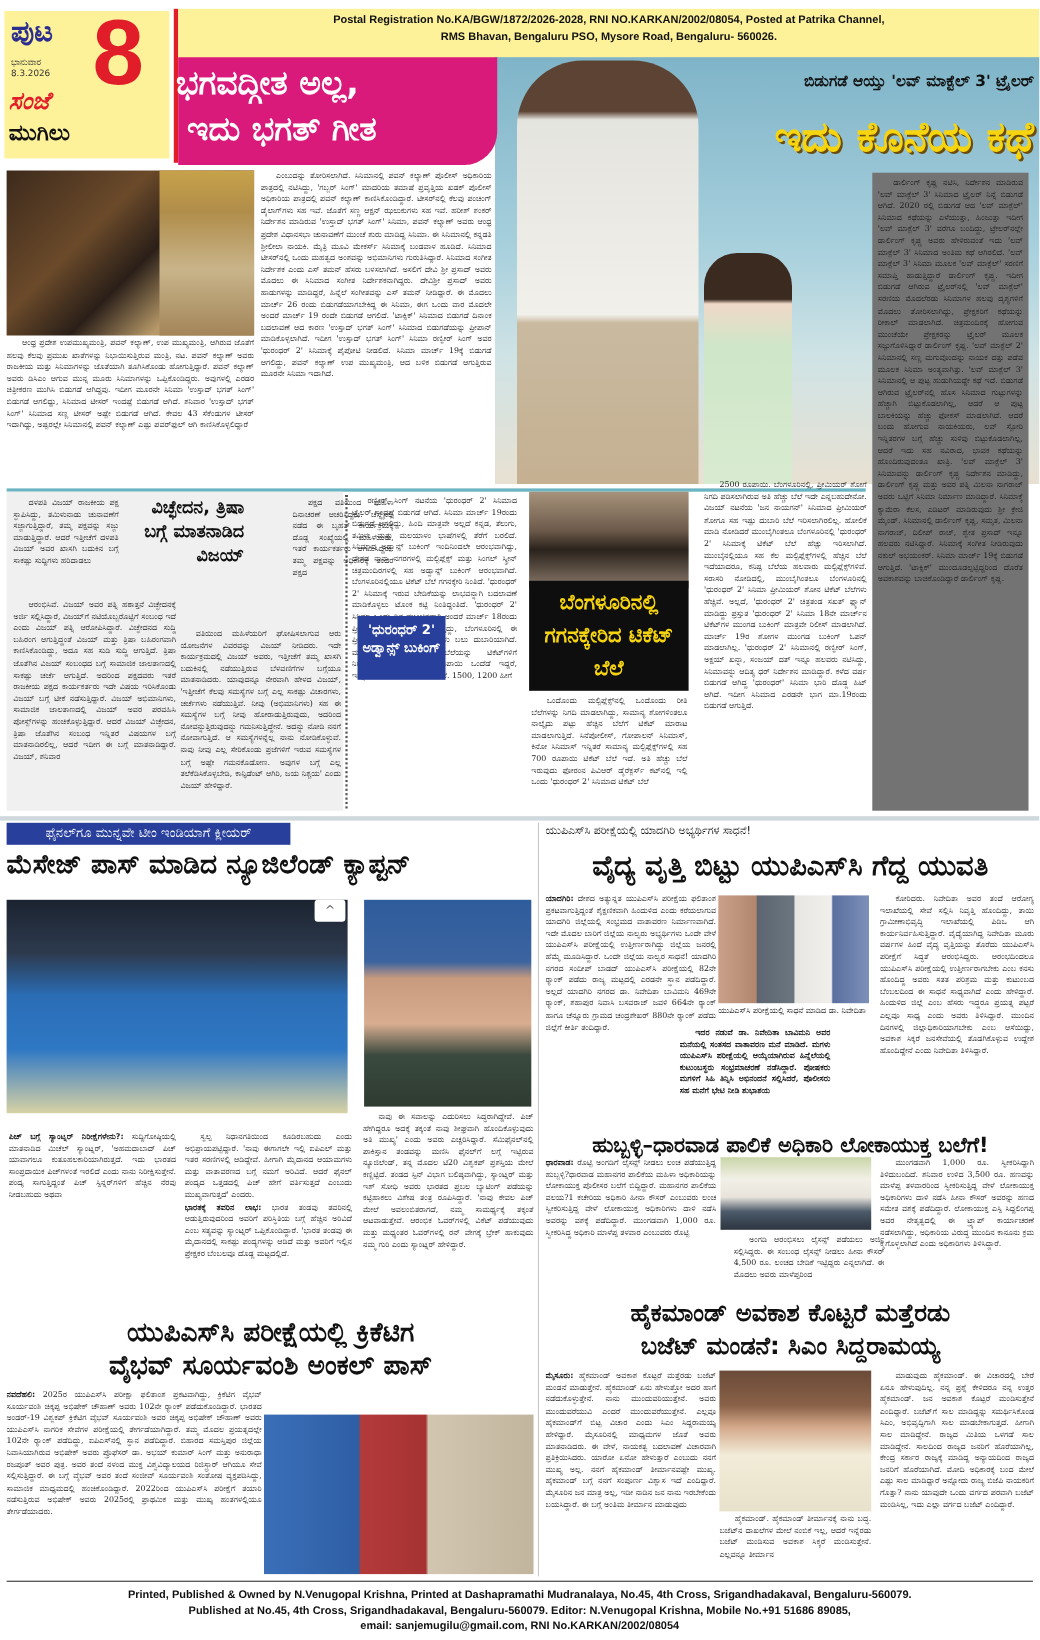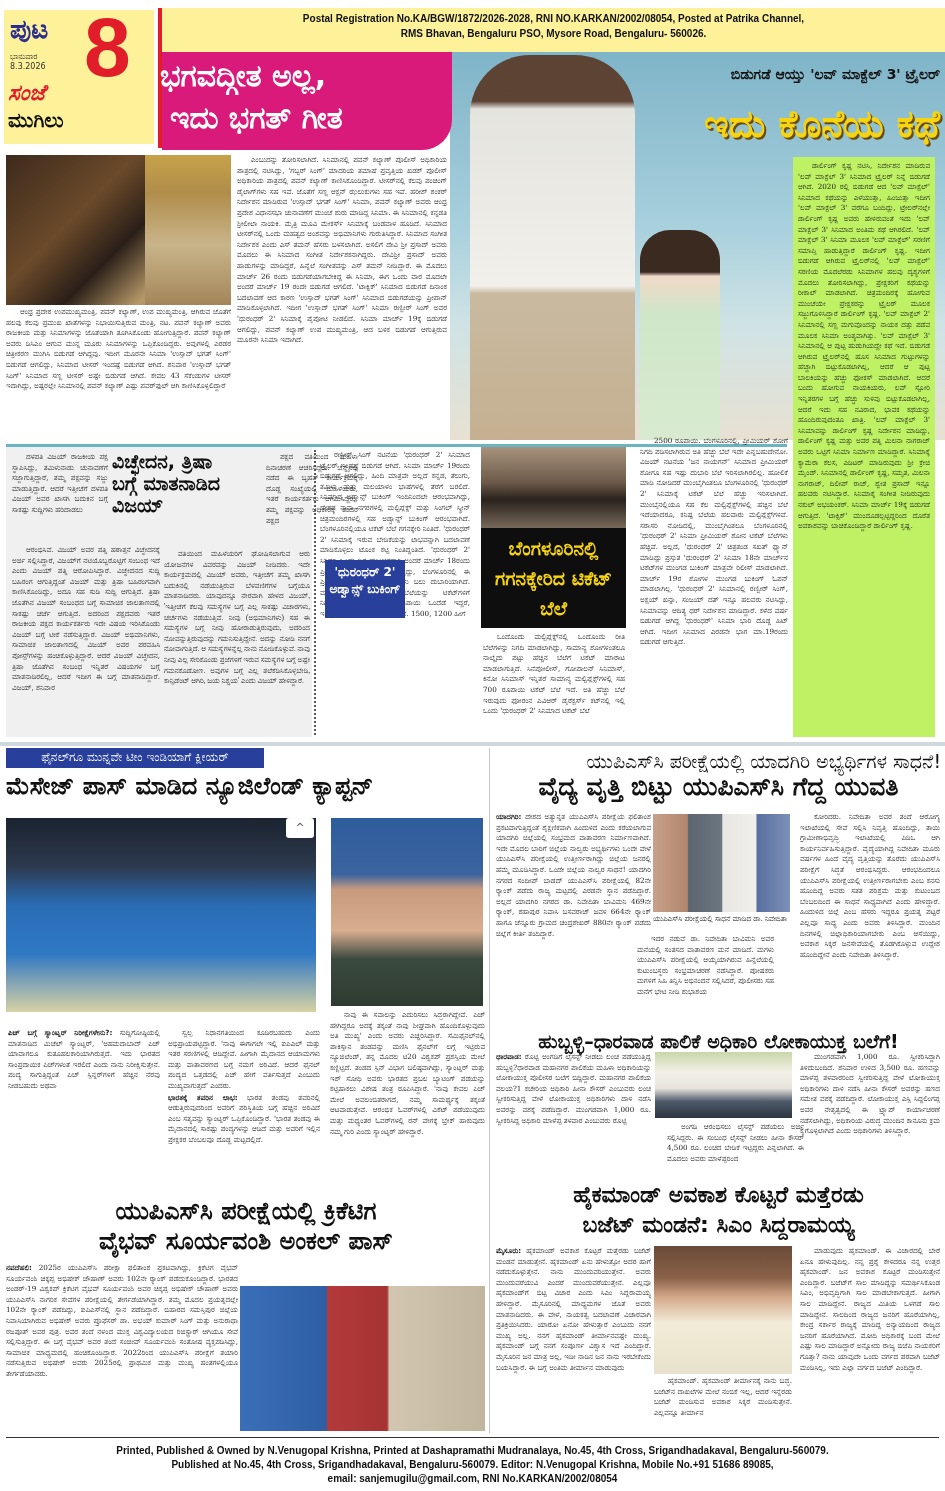--- a/index.html
+++ b/index.html
@@ -30,30 +30,30 @@
   #hero-man { left: 470px; top: 55px; width: 165px; height: 385px; background: linear-gradient(180deg,#5a3d2c 0%, #5a3d2c 12%, #e9e6df 14%, #f4f1ea 60%, #c9b89c 62%, #c3ad8e 100%); border-radius: 60px 60px 0 0; opacity: .95; }
   #hero-girl { left: 640px; top: 230px; width: 80px; height: 210px; background: linear-gradient(180deg,#3a2a20 0%, #3a2a20 20%, #f0d9c8 22%, #cfe6c8 40%, #d8ebd0 100%); border-radius: 30px 30px 0 0; }
   #hl2-kicker { left: 530px; top: 66px; width: 410px; text-align: right; font-size: 14px; font-weight: bold; color: #111; }
   #hl2-main { left: 560px; top: 102px; width: 380px; text-align: right; font-size: 38px; font-weight: bold; color: #f6d40f; text-shadow: 2px 2px 0 #6b4c0a; }
 
   #pawan-photo { left: 6px; top: 155px; width: 225px; height: 150px; background: linear-gradient(135deg,#3d2a1c 0%,#6b4a2a 35%,#2a1f18 55%,#b89a6a 75%,#8a6b3c 100%); }
   #pawan-photo-b { left: 145px; top: 155px; width: 86px; height: 150px; background: linear-gradient(180deg,#c7a24a 0%,#b08d4a 25%,#c9b48a 60%,#a38559 100%); }
   #pawan-story-left { left: 6px; top: 307px; width: 225px; height: 130px; }
   #pawan-story-right { left: 237px; top: 155px; width: 210px; height: 282px; }
 
-  #love-box { left: 793px; top: 157px; width: 142px; height: 580px; background: #bef264; padding: 4px 5px; }
+  #love-box { left: 793px; top: 157px; width: 142px; height: 580px; background: #737373; padding: 4px 5px; }
   #love-story { width: 132px; height: 572px; }
 
   #teal-rule { left: 6px; top: 444px; width: 781px; height: 3px; background: #6bb5c2; }
   #vijay-box { left: 6px; top: 447px; width: 306px; height: 290px; background: #f0f0f0; }
-  #vijay-headline { left: 112px; top: 450px; width: 110px; text-align: left; font-size: 19px; line-height: 22px; font-weight: 900; color: #111; }
+  #vijay-headline { left: 112px; top: 450px; width: 110px; text-align: right; font-size: 16px; line-height: 22px; font-weight: 900; color: #111; }
   #vijay-col1 { left: 12px; top: 452px; width: 96px; height: 100px; }
   #vijay-col1b { left: 12px; top: 545px; width: 148px; height: 190px; }
   #vijay-col2 { left: 218px; top: 452px; width: 92px; height: 100px; margin-left: 48px; }
-  #vijay-col2b { left: 164px; top: 549px; width: 146px; height: 190px; font-family: Liberation Serif, serif; }
+  #vijay-col2b { left: 164px; top: 571px; width: 146px; height: 190px; }
   #dotted-sep { left: 314px; top: 450px; width: 1px; height: 285px; border-left: 2px dotted #555; }
 
   #dhurandhar-col1 { left: 320px; top: 450px; width: 150px; height: 285px; }
   #dhurandhar-tag { left: 325px; top: 560px; width: 80px; height: 58px; background: #283f9c; color: #fff; font-size: 12px; font-weight: bold; text-align: center; padding-top: 4px; line-height: 17px; }
   #dhurandhar-photo { left: 481px; top: 447px; width: 145px; height: 88px; background: linear-gradient(180deg,#a7937c 0%,#6d5a4a 40%,#2a221c 60%,#8a7a6a 100%); }
   #ticket-box { left: 481px; top: 528px; width: 145px; height: 100px; background: #0e0e0e; }
   #ticket-headline { left: 481px; top: 533px; width: 145px; text-align: center; font-size: 19px; line-height: 30px; font-weight: bold; color: #f6d40f; }
   #ticket-col1 { left: 483px; top: 632px; width: 142px; height: 105px; }
   #ticket-col2 { left: 640px; top: 436px; width: 148px; height: 290px; }
 
@@ -65,26 +65,26 @@
   #india-photo { left: 6px; top: 818px; width: 310px; height: 194px; background: linear-gradient(180deg,#1b2330 0%, #2d3a4e 25%, #2a6db5 45%, #2f78c4 70%, #d8d2a4 100%); }
   #scroll-up-btn { left: 286px; top: 818px; width: 28px; height: 20px; background: #fff; border-radius: 3px; font-size: 11px; text-align: center; line-height: 20px; color: #555; }
   #santner-photo { left: 331px; top: 818px; width: 152px; height: 188px; background: linear-gradient(180deg,#2f5c9c 0%, #3b64a0 30%, #c89a7e 38%, #d8ad90 60%, #3b4a3e 75%, #2d3b30 100%); }
   #cricket-col1 { left: 8px; top: 1028px; width: 152px; height: 160px; }
   #cricket-col2 { left: 168px; top: 1028px: width: 152px; }
   #cricket-col2 { left: 168px; top: 1028px; width: 152px; height: 160px; }
   #cricket-col3 { left: 330px; top: 1010px; width: 155px; height: 178px; }
 
   #vert-sep { left: 489px; top: 748px; width: 1px; height: 685px; background: #c8c8c8; }
 
-  #upsc-kicker { left: 496px; top: 750px; width: 445px; text-align: right; font-size: 19px; color: #111; }
+  #upsc-kicker { left: 496px; top: 750px; width: 445px; text-align: left; font-size: 10px; color: #111; }
   #upsc-headline { left: 496px; top: 772px; width: 445px; text-align: center; font-size: 25px; font-weight: 900; color: #111; white-space: nowrap; }
   #upsc-col1 { left: 496px; top: 812px; width: 155px; height: 210px; }
   #upsc-photo { left: 653px; top: 814px; width: 137px; height: 98px; background: linear-gradient(90deg,#c9a08a 0%,#b2876e 25%,#5d6670 26%,#6c7680 50%,#e8e6e2 51%,#f0efec 75%,#5a6fa0 76%,#7d90b8 100%); }
   #upsc-caption { left: 653px; top: 914px; width: 137px; font-family: "DejaVu Serif", serif; font-size: 7.2px; line-height: 10.6px; }
-  #upsc-col2 { left: 637px; top: 934px; width: 137px; height: 90px; }
+  #upsc-col2 { left: 618px; top: 934px; width: 137px; height: 90px; font-weight: bold; }
   #upsc-col3 { left: 800px; top: 812px; width: 140px; height: 210px; }
 
   #hubli-headline { left: 496px; top: 1030px; width: 445px; text-align: center; font-size: 19px; font-weight: 900; color: #111; white-space: nowrap; }
   #hubli-col1 { left: 496px; top: 1052px; width: 155px; height: 128px; }
   #hubli-photo { left: 655px; top: 1052px; width: 137px; height: 66px; background: linear-gradient(180deg,#c9d6a8 0%,#f2f0e6 30%,#e8e4dc 55%,#4c5a6a 75%,#2d3540 100%); }
   #hubli-col2 { left: 655px; top: 1122px; width: 137px; height: 58px; margin-left: 12px; }
   #hubli-col3 { left: 800px; top: 1052px; width: 140px; height: 128px; }
 
   #cm-headline-1 { left: 496px; top: 1180px; width: 445px; text-align: center; font-size: 22px; line-height: 30px; font-weight: 900; color: #111; white-space: nowrap; }
   #cm-headline-2 { left: 496px; top: 1210px; width: 445px; text-align: center; font-size: 22px; line-height: 30px; font-weight: 900; color: #111; white-space: nowrap; }

